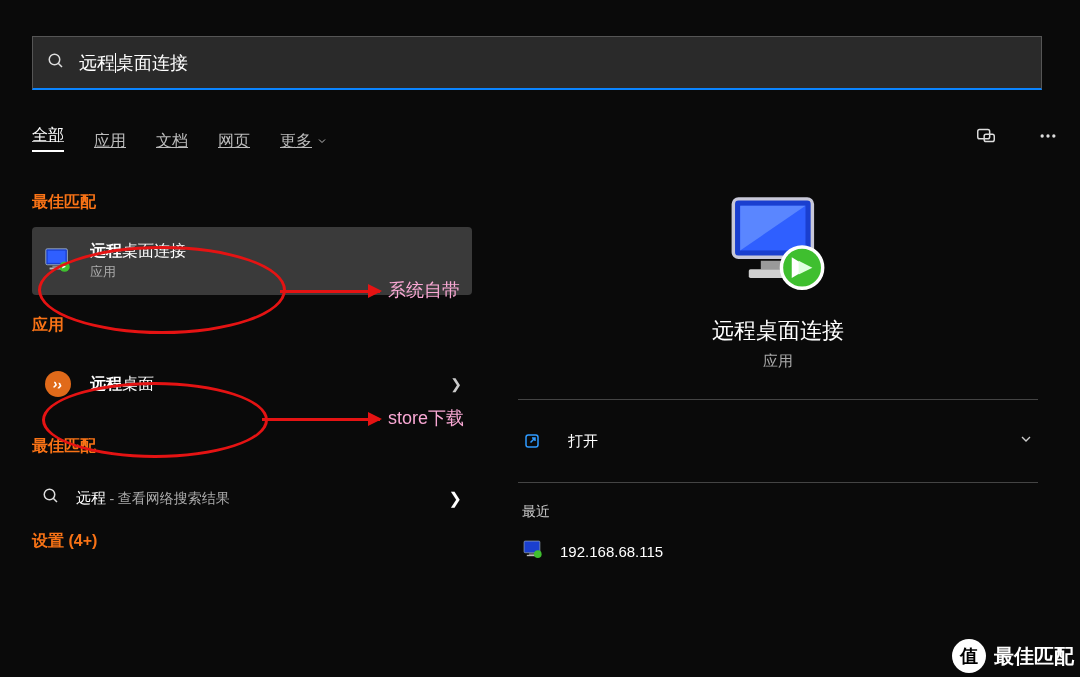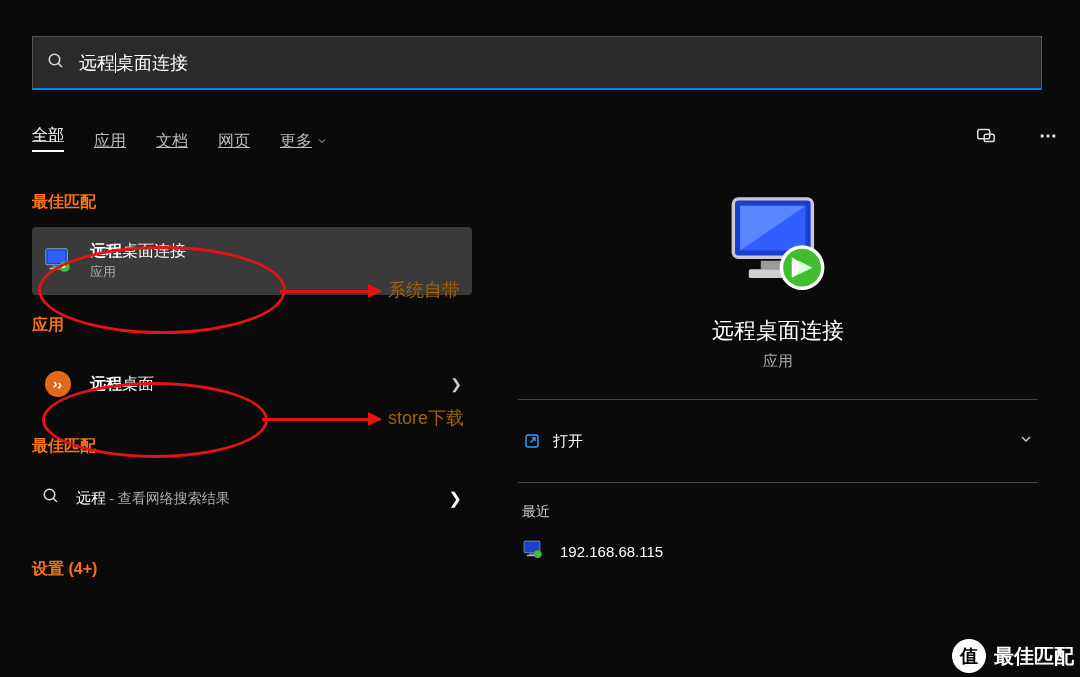--- a/index.html
+++ b/index.html
@@ -52,39 +52,39 @@
 
   .webrow { display:flex; align-items:center; height: 54px; padding: 0 10px; gap: 16px; cursor:pointer; }
   .webrow .title { font-size: 15px; color:#fff; }
   .webrow .sub2 { color:#aaa; font-size: 14px; }
 
   
   .detail-icon { margin: 10px auto 14px auto; width: 120px; height: 110px; display:flex; align-items:center; justify-content:center; }
   .detail-title { text-align:center; font-size: 22px; margin-top: 4px; }
   .detail-sub { text-align:center; color:#aaa; font-size: 15px; margin-top: 6px; margin-bottom: 28px; }
   .hr { height:1px; background: #444; margin: 14px 6px; }
-  .action-row { display:flex; align-items:center; height: 54px; padding: 0 10px; gap: 11px; cursor:pointer; }
+  .action-row { display:flex; align-items:center; height: 54px; padding: 0 10px; gap: 26px; cursor:pointer; }
   .action-row .aicon { width: 20px; height: 20px; display:flex; align-items:center; justify-content:center; }
   .action-row .alabel { flex:1; font-size: 15px; }
   .recent-head { font-size: 14px; color:#ccc; margin: 20px 0 8px 10px; }
   .recent-row { display:flex; align-items:center; height: 44px; padding: 0 10px; gap: 16px; cursor:pointer; font-size: 15px; }
 
   
   .rdp-big svg, .rdp-sm svg { display:block; }
 
   
   .store-icon { width: 26px; height:26px; border-radius:50%; background:#e06a1a; display:flex; align-items:center; justify-content:center; }
   .store-icon span { color:#fff; font-weight:bold; font-size:14px; transform: rotate(10deg); }
 
   
   .anno { position:absolute; pointer-events:none; }
   .ell { border: 3px solid #e51313; border-radius: 50%; }
   .arrow { height: 3px; background:#e51313; position:absolute; }
   .arrow::after { content:''; position:absolute; right:-2px; top:-6px; border-left:14px solid #e51313; border-top:7px solid transparent; border-bottom:7px solid transparent; }
-  .anno-label { color:#a16207; font-size:18px; position:absolute; }
+  .anno-label { color:#f9a8d4; font-size:18px; position:absolute; }
 
   
   .watermark { position:absolute; right: 6px; bottom: 4px; display:flex; align-items:center; gap:8px; }
   .watermark .badge { width:34px; height:34px; border-radius:50%; background:#fff; color:#000; display:flex; align-items:center; justify-content:center; font-weight:bold; font-size:18px; }
   .watermark .wtext { color:#fff; font-size:20px; font-weight:600; }
 </style>
 </head>
 <body>
 
 <div class="panel">
@@ -177,21 +177,21 @@
               <circle cx="10" cy="10" r="7"></circle>
               <line x1="20" y1="20" x2="15" y2="15"></line>
             </svg>
         </span>
         <div style="flex:1;font-family:Liberation Serif, serif;">
           <span class="title">远程</span><span class="sub2"> - </span><span class="sub2">查看网络搜索结果</span>
         </div>
         <div class="chev">❯</div>
       </div>
 
-      <div class="section-head" style="margin-top:34px;">设置 (4+)</div>
+      <div class="section-head" style="margin-top:6px;">设置 (4+)</div>
     </div>
 
     <div class="rightcol">
       <div class="detail-icon rdp-big">
         <svg width="120" height="110" viewBox="0 0 64 64">
           <rect x="6" y="4" width="46" height="34" rx="3" fill="#1a3fcf" stroke="#c8c8d8" stroke-width="2"></rect>
           <rect x="10" y="8" width="38" height="26" fill="#2f5fff"></rect>
           <polygon points="10,8 48,8 10,34" fill="#5a86ff"></polygon>
           <rect x="22" y="40" width="14" height="5" fill="#9a9a9a"></rect>
           <rect x="15" y="45" width="28" height="5" rx="1" fill="#cfcfcf"></rect>

